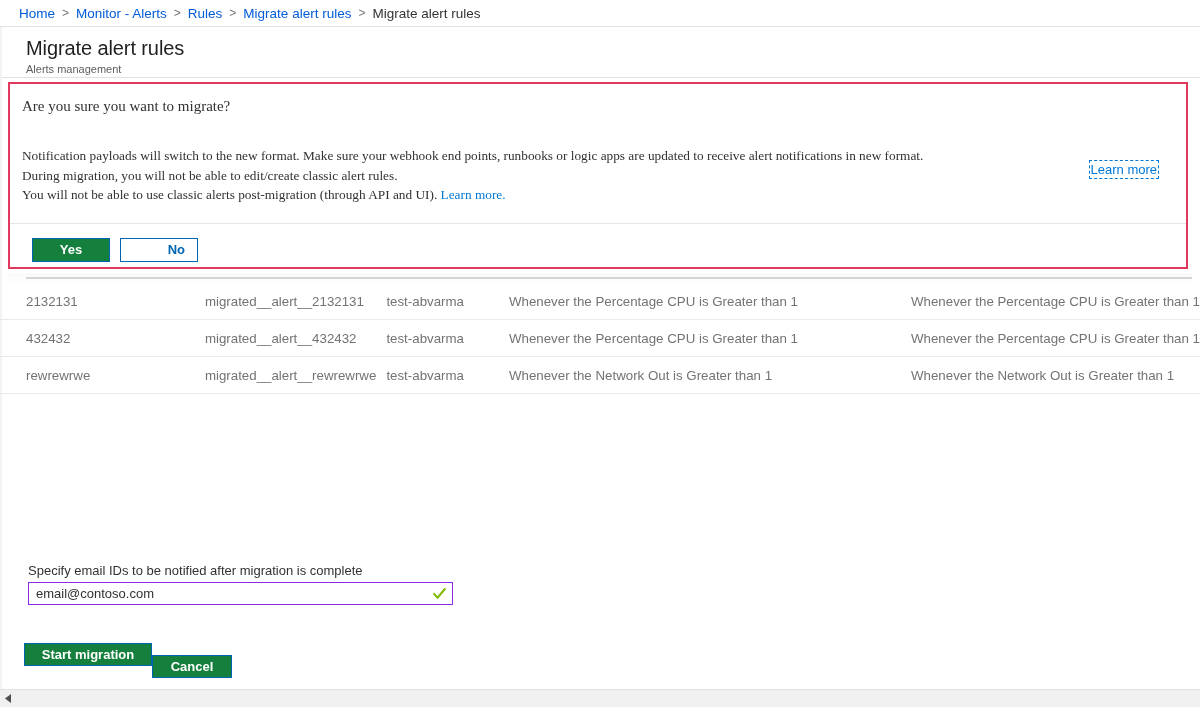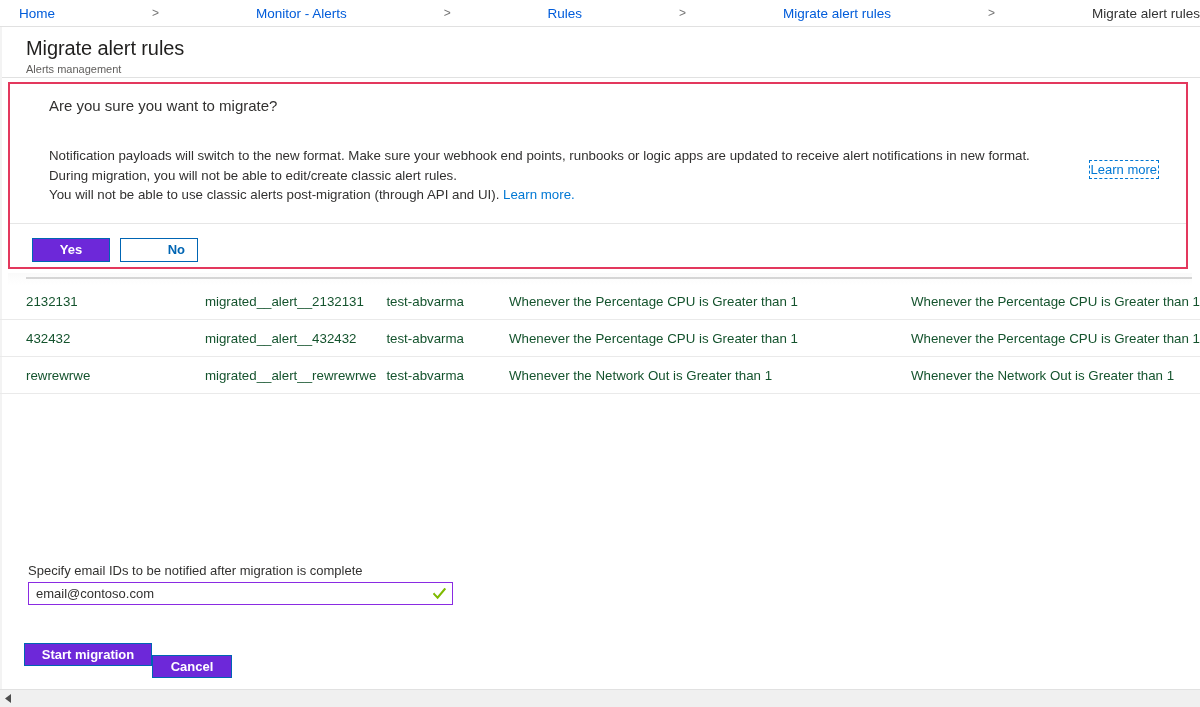--- a/index.html
+++ b/index.html
@@ -19,21 +19,20 @@
 
   
   .breadcrumb-bar {
     height: 27px;
     display: flex;
     align-items: center;
     padding-left: 19px;
     background: #ffffff;
     border-bottom: 1px solid #e1e1e1;
     box-sizing: border-box;
-    justify-content: space-between;
   }
   .crumb {
     font-size: 13.5px;
     color: #015cda;
     white-space: nowrap;
     cursor: pointer;
   }
   .crumb.current {
     color: #333333;
     cursor: default;
@@ -72,21 +71,22 @@
     position: absolute;
     left: 8px;
     top: 82px;
     width: 1180px;
     height: 187px;
     border: 2px solid #e3385d;
     background: #ffffff;
     box-sizing: border-box;
   }
   .confirm-body {
-    padding: 12px 0 0 39px;
+    padding: 12px 0 0 12px;
+    font-family: Liberation Serif, serif;
   }
   .confirm-question {
     font-size: 15px;
     color: #323130;
     font-weight: 400;
     line-height: 20px;
   }
   .confirm-lines {
     margin-top: 30px;
     font-size: 13.3px;
@@ -132,21 +132,21 @@
     height: 24px;
     min-width: 78px;
     padding: 0 12px;
     border: 1px solid transparent;
     box-sizing: border-box;
     cursor: pointer;
     line-height: 22px;
     text-align: center;
   }
   .btn-primary {
-    background: #6d28d9;
+    background: #15803d;
     color: #ffffff;
     border-color: #0065b3;
   }
   .btn-secondary {
     background: #ffffff;
     color: #0065b3;
     border-color: #0065b3;
     text-align: right;
   }
 
@@ -168,21 +168,21 @@
     background: #c8c8c8;
     opacity: .75;
   }
   .rules-table {
     position: absolute;
     left: 0px;
     top: 283px;
     width: 1200px;
     border-collapse: collapse;
     font-size: 13.3px;
-    color: #14532d;
+    color: #737373;
   }
   .rules-table td {
     border-bottom: 1px solid #eaeaea;
     padding: 0;
     height: 36px;
     vertical-align: middle;
     white-space: nowrap;
   }
   .col-name      { width: 185px; padding-left: 26px !important; }
   .col-target    { width: 182px; }

